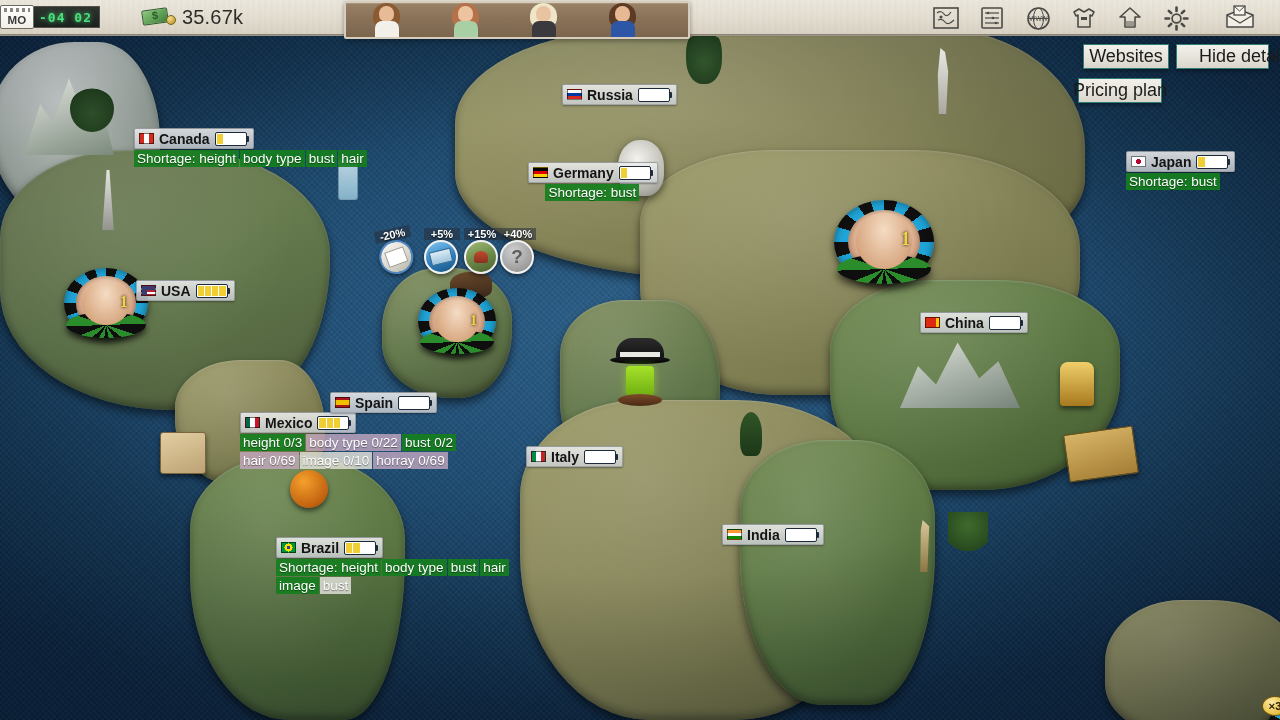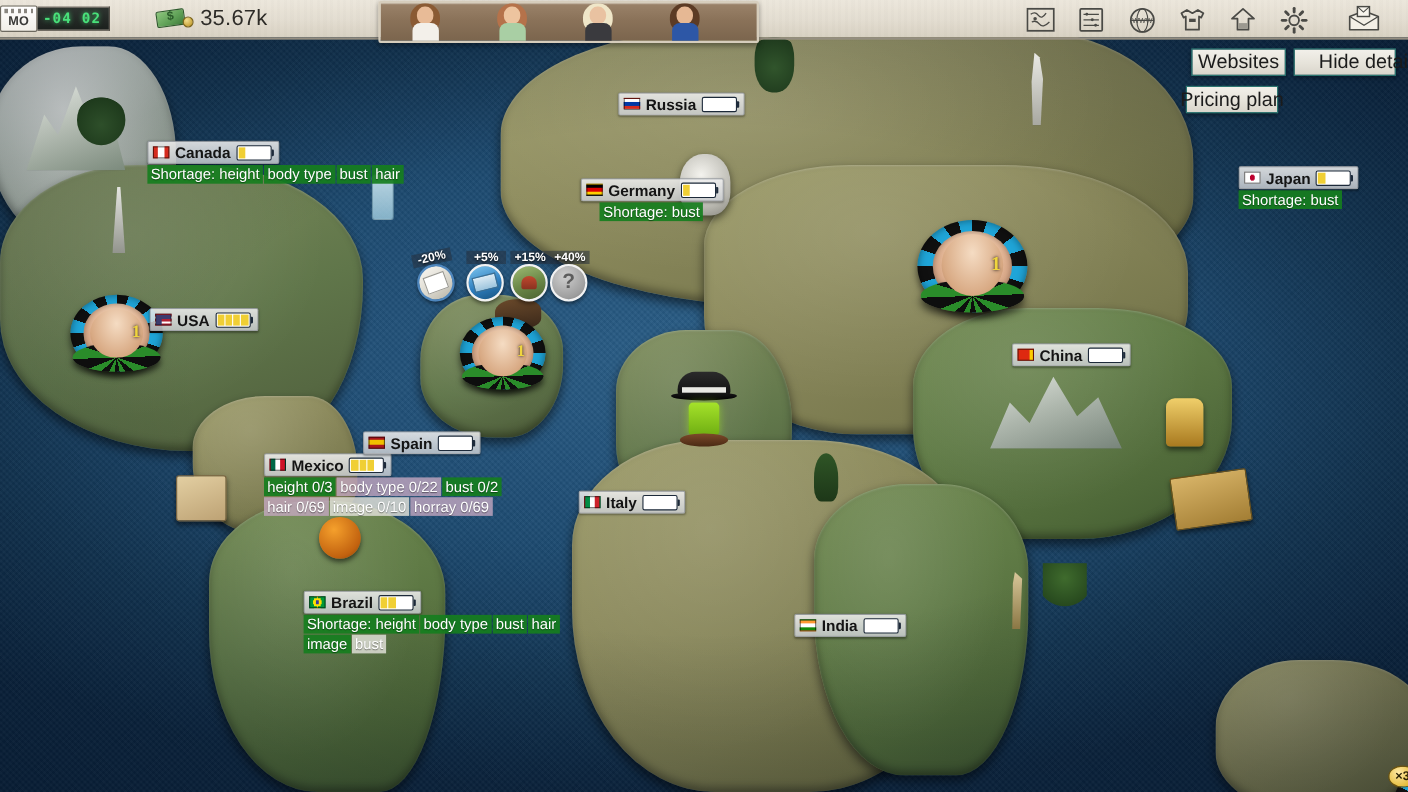--- a/index.html
+++ b/index.html
@@ -631,21 +631,21 @@
           <i style="flex:1"></i>
           <i style="flex:1"></i>
           <i style="flex:1"></i>
       </span>
     </div>
     <div class="tags">
       <span class="tag green">Shortage: bust</span>
     </div>
   </div>
 
-  <div class="country" style="left:722px; top:558px;">
+  <div class="country" style="left:722px; top:524px;">
     <div class="country-head">
       <span class="flag" style="background:linear-gradient(180deg,#ff9933 0 33%,#fff 33% 66%,#138808 66% 100%);"></span>
       <span class="cname">India</span>
       <span class="bar n0"></span>
     </div>
   </div>
 
   <div id="chipset">
     <div class="bigchip" style="left:0; top:0;">
       <div class="face" style="--cc:#1fa5d8;">

